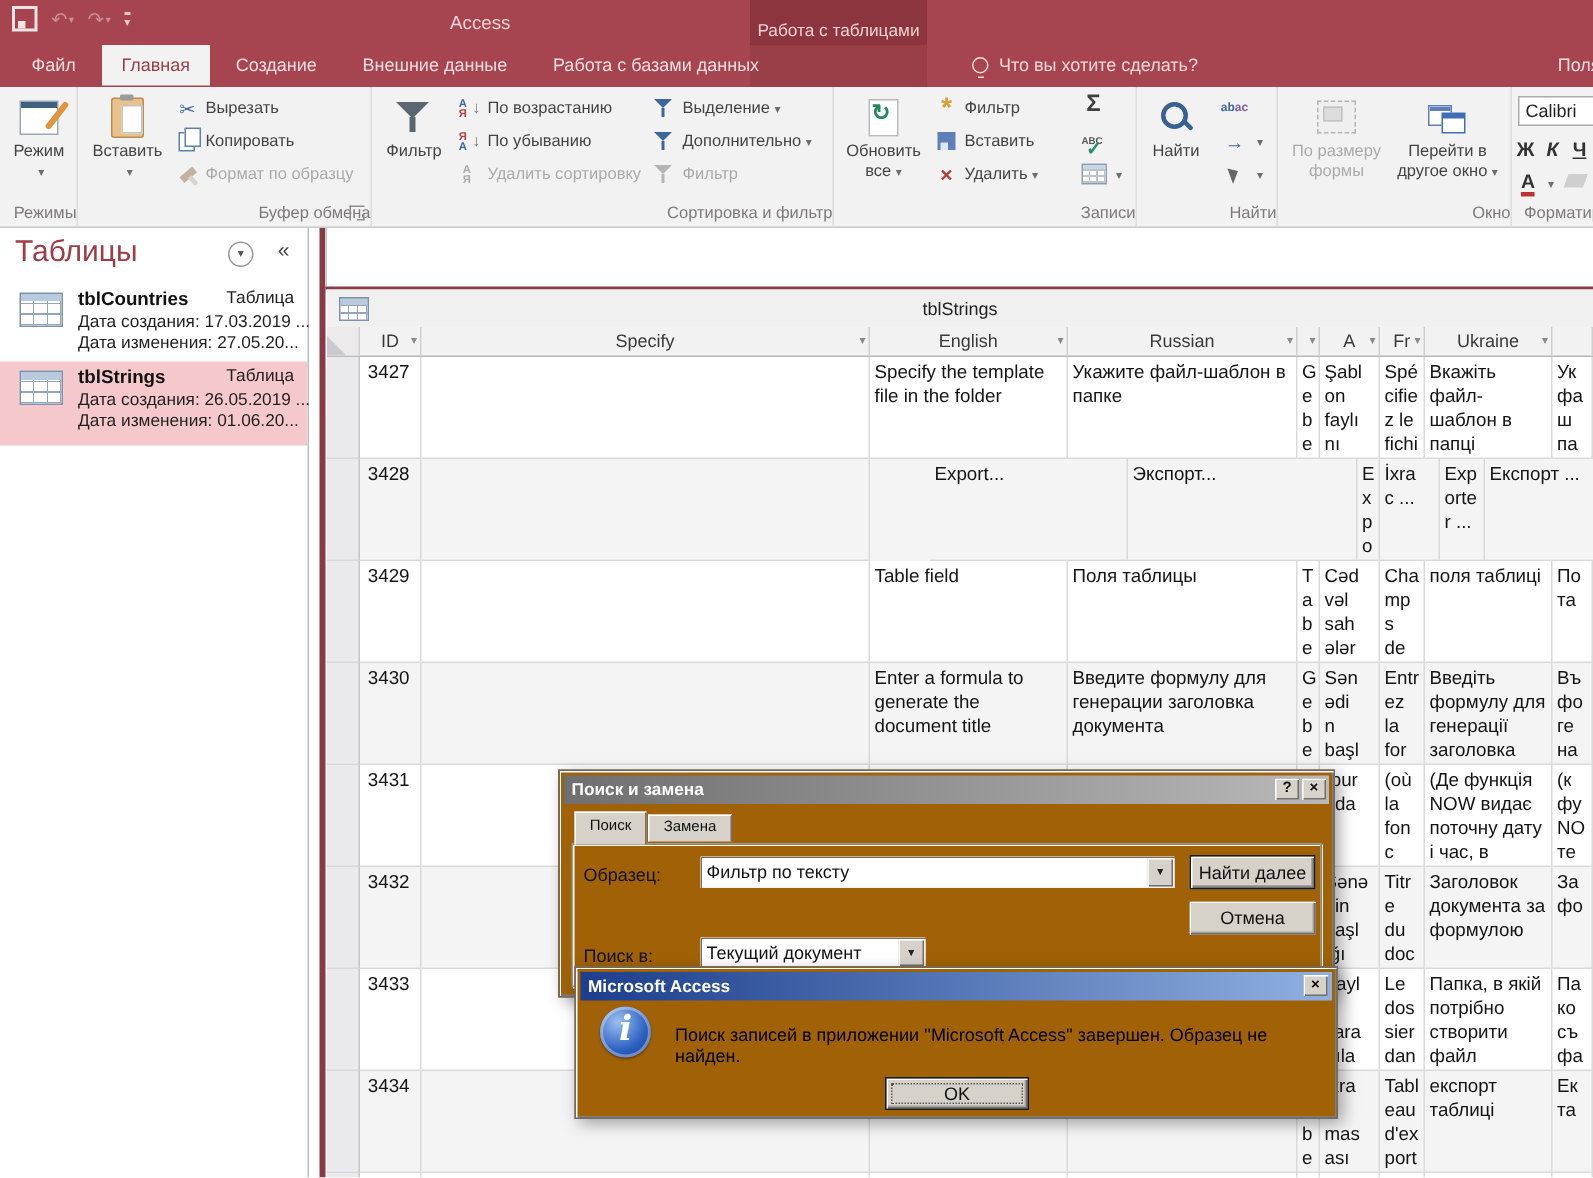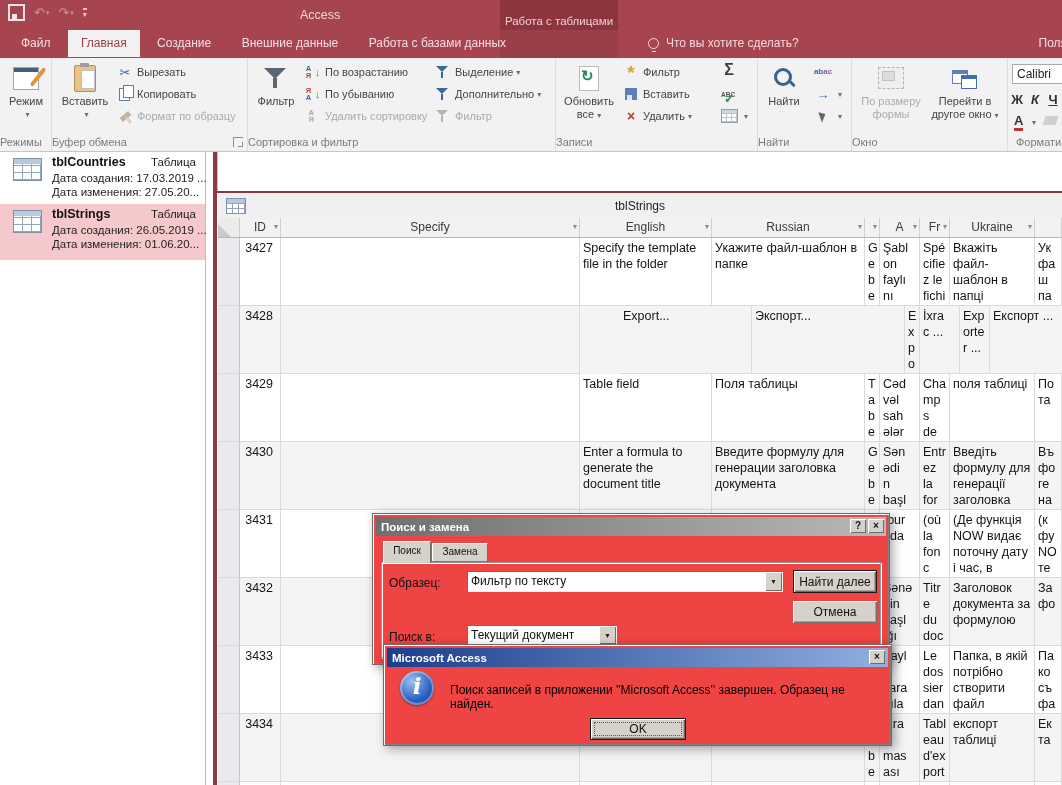--- a/index.html
+++ b/index.html
@@ -21,21 +21,21 @@
   .ctx-tabbg{left:500px;top:0;width:118px;height:28px;background:#9a3f48;position:absolute;}
   .rtab{position:relative;display:inline-block;padding:6px 13px 7px;font-size:12px;color:#f3dfe1;cursor:default;white-space:nowrap;}
   .rtab.first{margin-left:8px;}
   .rtab.active{background:#f3f2f2;color:#9e3b44;}
   .tellme{position:absolute;left:648px;top:6px;display:flex;align-items:center;gap:7px;color:rgba(255,232,234,.9);font-size:12px;}
   .bulb{width:9px;height:9px;border:1.5px solid rgba(255,232,234,.9);border-radius:50%;position:relative;display:inline-block;}
   .bulb::after{content:'';position:absolute;left:2.5px;top:9px;width:4px;height:3px;border-bottom:1.5px solid rgba(255,232,234,.9);}
   
   .ribbon{left:0;top:58px;width:1062px;height:94px;background:#f3f2f2;border-bottom:1px solid #c9c6c6;box-sizing:border-box;}
   .rgroup{position:absolute;top:0;height:93px;border-right:1px solid #dedcdc;box-sizing:border-box;}
-  .glabel{position:absolute;bottom:3px;left:0;width:100%;text-align:left;font-size:11px;color:#7c7a7a;white-space:nowrap;}
+  .glabel{position:absolute;bottom:3px;left:0;width:100%;text-align:right;font-size:11px;color:#7c7a7a;white-space:nowrap;}
   .bigbtn{position:absolute;display:flex;flex-direction:column;align-items:center;font-size:11px;color:#444;text-align:center;line-height:13px;cursor:default;}
   .bigbtn .bic{height:30px;display:flex;align-items:center;justify-content:center;margin-top:5px;margin-bottom:2px;}
   .smallbtn{position:absolute;display:flex;align-items:center;font-size:11px;color:#444;height:20px;white-space:nowrap;cursor:default;}
   .smallbtn .sic{width:18px;height:16px;margin-right:3px;display:flex;align-items:center;justify-content:center;flex:none;}
   .grayed,.grayed *{color:#aaa !important;}
   .dd::after{content:'▾';font-size:8px;color:#6d6d6d;margin-left:3px;}
   .dd-line::after{content:'▾';font-size:8px;color:#6d6d6d;margin-left:3px;}
   .launcher{position:absolute;right:4px;bottom:4px;width:9px;height:9px;border-left:1px solid #8f8d8d;border-top:1px solid #8f8d8d;}
   .launcher::after{content:'';position:absolute;right:0;bottom:0;width:4px;height:4px;border-right:1px solid #8f8d8d;border-bottom:1px solid #8f8d8d;}
   
@@ -130,21 +130,21 @@
   .gh-sel{background:#eceaea;}
   .gh-sel::after{content:'';position:absolute;left:0;bottom:0;width:0;height:0;border-left:13px solid #c9c9cf;border-top:13px solid transparent;}
   .grid-rows{left:218px;top:238px;width:844px;height:547px;overflow:hidden;background:#fff;}
   .grow{display:flex;height:68px;}
   .grow:nth-child(even){background:#f4f4f4;}
   .gsel{background:#eaeaee;border-right:1px solid #c6c6c6;border-bottom:1px solid #d9d9d9;box-sizing:border-box;flex:none;}
   .gcell{box-sizing:border-box;padding:2px 3px 0;border-right:1px solid #dadada;border-bottom:1px solid #dadada;
     font-size:12.5px;line-height:16px;color:#141414;white-space:pre-line;word-break:break-word;overflow:hidden;flex:none;}
   .gc-id{text-align:right;padding-right:7px;}
   
-  .wdlg{background:#ef4444;border:1px solid #6c6c6c;box-shadow:inset 1px 1px 0 #fff,inset -1px -1px 0 #808080,3px 3px 10px rgba(0,0,0,.35);box-sizing:border-box;}
+  .wdlg{background:#a16207;border:1px solid #6c6c6c;box-shadow:inset 1px 1px 0 #fff,inset -1px -1px 0 #808080,3px 3px 10px rgba(0,0,0,.35);box-sizing:border-box;}
   .wtitle{position:absolute;left:3px;top:3px;right:3px;height:19px;display:flex;align-items:center;padding-left:5px;
     font-size:11.5px;font-weight:bold;color:#fff;box-sizing:border-box;}
   .wtitle.inactive{background:linear-gradient(90deg,#6f6f6f,#b9b9b9);}
   .wtitle.active{background:linear-gradient(90deg,#1c3e8c,#8fb0e0);}
   .wbtns{position:absolute;right:2px;top:2px;display:flex;gap:2px;}
   .wbtn{width:16px;height:14px;background:#d6d2c9;box-shadow:inset 1px 1px 0 #fff,inset -1px -1px 0 #6e6e6e;
     font-size:10px;font-weight:bold;color:#111;display:flex;align-items:center;justify-content:center;line-height:10px;}
   .cbutton{position:absolute;background:#d6d2c9;box-shadow:inset 1px 1px 0 #fff,inset -1px -1px 0 #6e6e6e,inset -2px -2px 0 #a8a49c;
     font-size:12px;color:#111;display:flex;align-items:center;justify-content:center;box-sizing:border-box;}
   .cbutton.default{border:1px solid #1b1b1b;}
@@ -380,20 +380,25 @@
     <span class="fmt-letter fmt-italic" style="left:20px;">К</span>
     <span class="fmt-letter fmt-underline" style="left:38px;">Ч</span>
     <span class="fmt-color">А</span>
     <span class="fmt-color-dd">▾</span>
     <span class="ic-hl"></span>
     <div class="glabel" style="text-align:left;padding-left:8px;">Форматирование текста</div>
   </div>
 </div>
 
 <div class="abs navpane">
+  <div class="nav-header">
+    <span class="nav-title">Таблицы</span>
+    <span class="nav-dd"></span>
+    <span class="nav-shutter"></span>
+  </div>
   <div class="nav-item">
     <span class="tbl-icon"></span>
     <span class="ni-name">tblCountries</span>
     <span class="ni-type">Таблица</span>
     <span class="ni-line1">Дата создания: 17.03.2019 ...</span>
     <span class="ni-line2">Дата изменения: 27.05.20...</span>
   </div>
   <div class="nav-item selected">
     <span class="tbl-icon"></span>
     <span class="ni-name">tblStrings</span>

